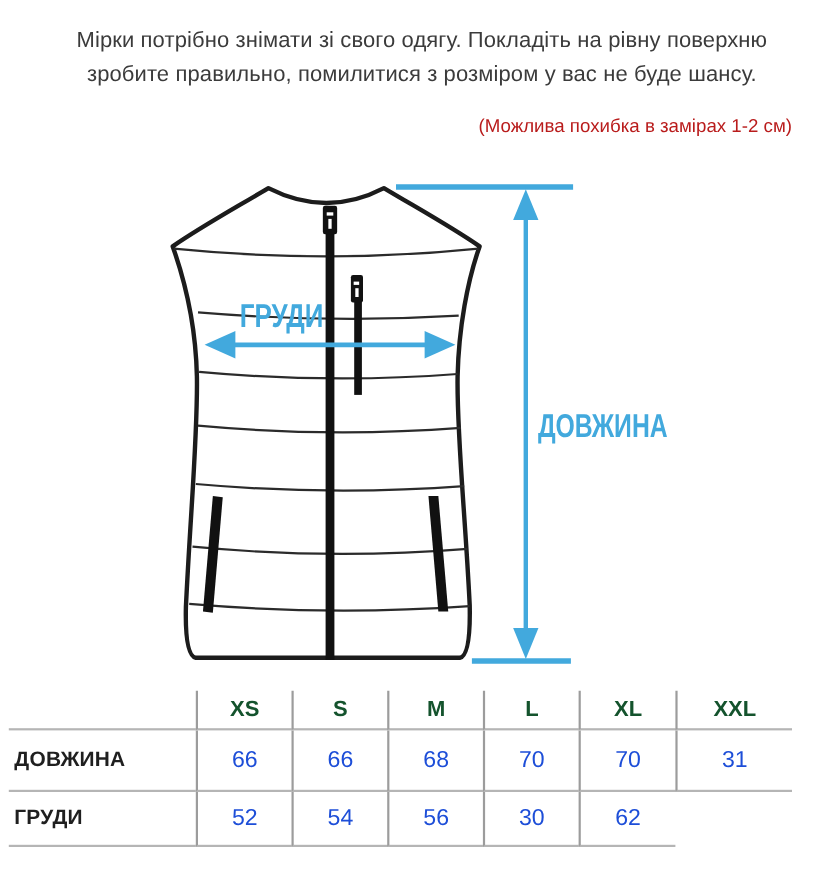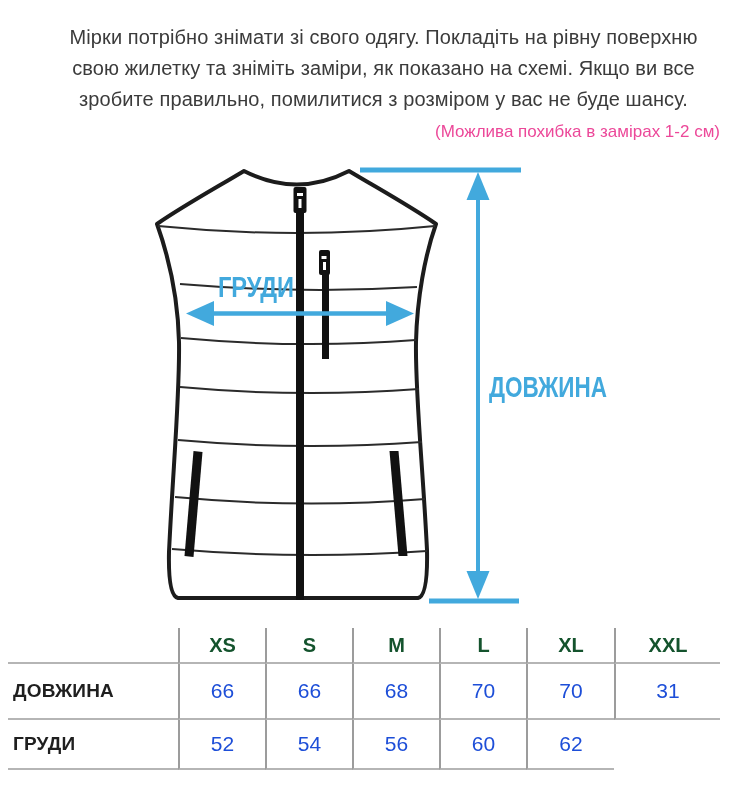--- a/index.html
+++ b/index.html
@@ -24,25 +24,25 @@
   .intro-line {
     text-align: center;
     white-space: nowrap;
     font-size: 20px;
     line-height: 31px;
     color: #3b3b3b;
     letter-spacing: 0.1px;
     margin-left: 24px;
   }
   .intro-note {
-    margin-top: 7px;
+    margin-top: 21px;
     padding-right: 23px;
     text-align: right;
     font-size: 17px;
-    color: #ec4899;
+    color: #b91c1c;
   }
   
   .diagram-svg { display: block; }
   
   .size-table {
     display: grid;
     grid-template-columns: 170px 87px 87px 87px 87px 88px 106px;
     margin-left: 8px;
     width: 712px;
     color: #222;
@@ -73,21 +73,20 @@
   }
   .vline { border-left: 2px solid #9c9c9c; }
 </style>
 </head>
 <body>
 
 <div class="page">
 
   <div class="intro">
     <div class="intro-line">Мірки потрібно знімати зі свого одягу. Покладіть на рівну поверхню</div>
-    <div class="intro-line">свою жилетку та зніміть заміри, як показано на схемі. Якщо ви все</div>
     <div class="intro-line">зробите правильно, помилитися з розміром у вас не буде шансу.</div>
     <div class="intro-note">(Можлива похибка в замірах 1-2 см)</div>
   </div>
 
   <svg class="diagram-svg" width="743" height="468" viewBox="0 160 743 468" xmlns="http://www.w3.org/2000/svg">
 
     <path d="M 157,224
              C 183,206 214,189 244,171
              Q 297,198 349,171
              C 379,189 410,206 436,224
@@ -164,17 +163,17 @@
     <div class="st-cell st-r1 st-val vline">66</div>
     <div class="st-cell st-r1 st-val vline">68</div>
     <div class="st-cell st-r1 st-val vline">70</div>
     <div class="st-cell st-r1 st-val vline">70</div>
     <div class="st-cell st-r1 st-val vline">31</div>
 
     <div class="st-cell st-r2 st-label">ГРУДИ</div>
     <div class="st-cell st-r2 st-val vline">52</div>
     <div class="st-cell st-r2 st-val vline">54</div>
     <div class="st-cell st-r2 st-val vline">56</div>
-    <div class="st-cell st-r2 st-val vline">60</div>
+    <div class="st-cell st-r2 st-val vline">30</div>
     <div class="st-cell st-r2 st-val vline">62</div>
   </div>
 
 </div>
 
 </body></html>

